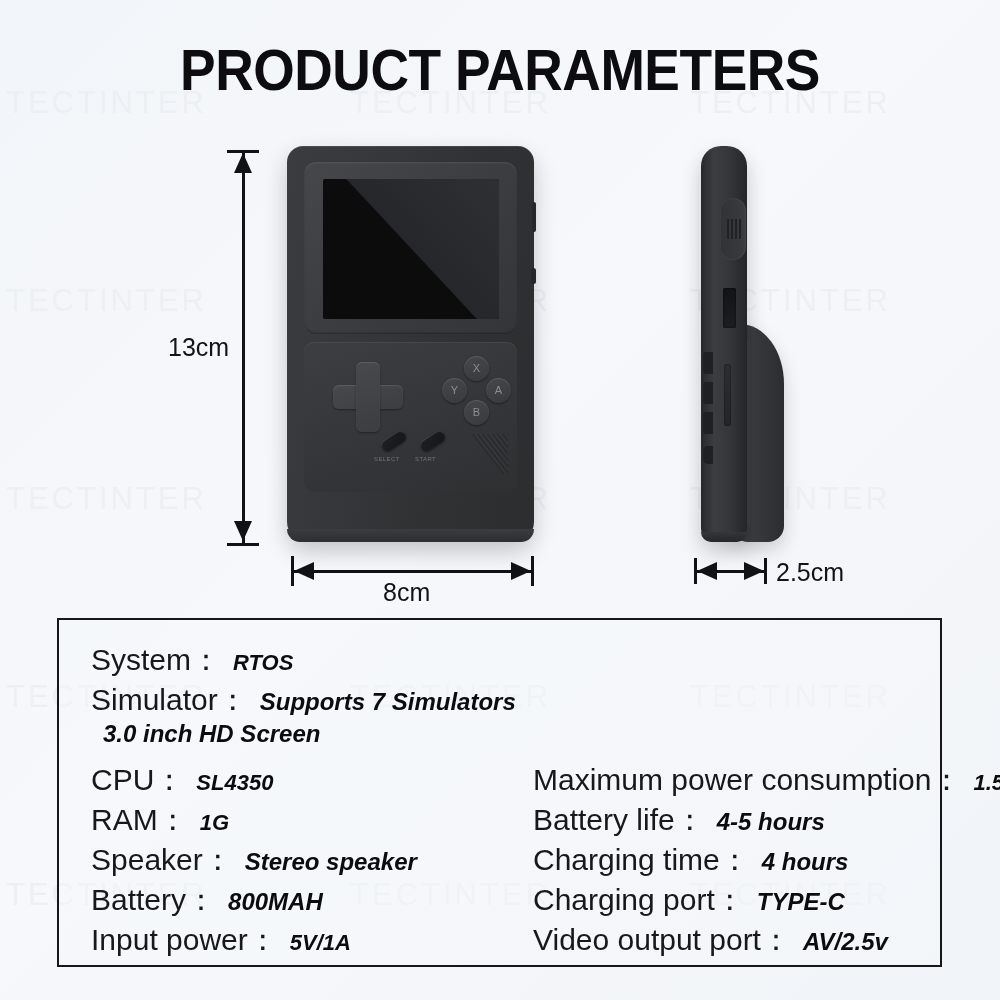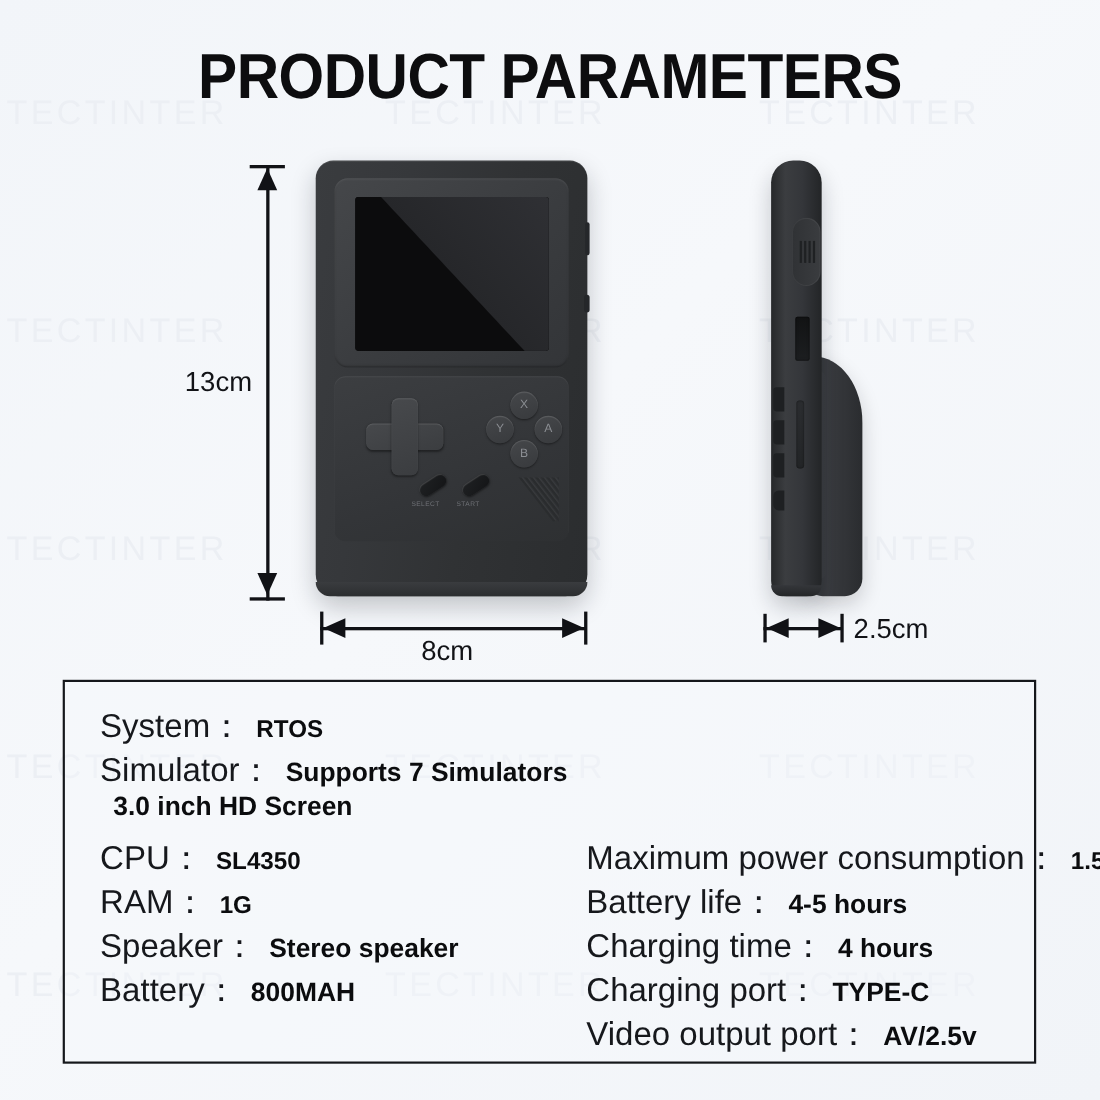--- a/index.html
+++ b/index.html
@@ -320,20 +320,21 @@
   .spec-label {
     font-size: 30px;
     color: #16181c;
     font-weight: 400;
     font-family: "Liberation Sans", sans-serif;
   }
   .spec-value {
     font-size: 22px;
     color: #0b0c0e;
     font-weight: 700;
+    font-style: italic;
     margin-left: 12px;
     font-family: "Liberation Sans", sans-serif;
   }
   .spec-value.big { font-size: 24px; }
 </style>
 </head>
 <body>
 
 <div id="root">
 
@@ -459,20 +460,24 @@
       <span class="spec-value">1G</span>
     </div>
     <div class="spec-row" style="left:32px; top:220px;text-align:right;">
       <span class="spec-label">Speaker：</span>
       <span class="spec-value big">Stereo speaker</span>
     </div>
     <div class="spec-row" style="left:32px; top:260px;">
       <span class="spec-label">Battery：</span>
       <span class="spec-value big">800MAH</span>
     </div>
+    <div class="spec-row" style="left:32px; top:300px;">
+      <span class="spec-label">Input power：</span>
+      <span class="spec-value">5V/1A</span>
+    </div>
 
     <div class="spec-row" style="left:474px; top:140px;">
       <span class="spec-label">Maximum power consumption：</span>
       <span class="spec-value">1.5W</span>
     </div>
     <div class="spec-row" style="left:474px; top:180px;">
       <span class="spec-label">Battery life：</span>
       <span class="spec-value big">4-5 hours</span>
     </div>
     <div class="spec-row" style="left:474px; top:220px;">

